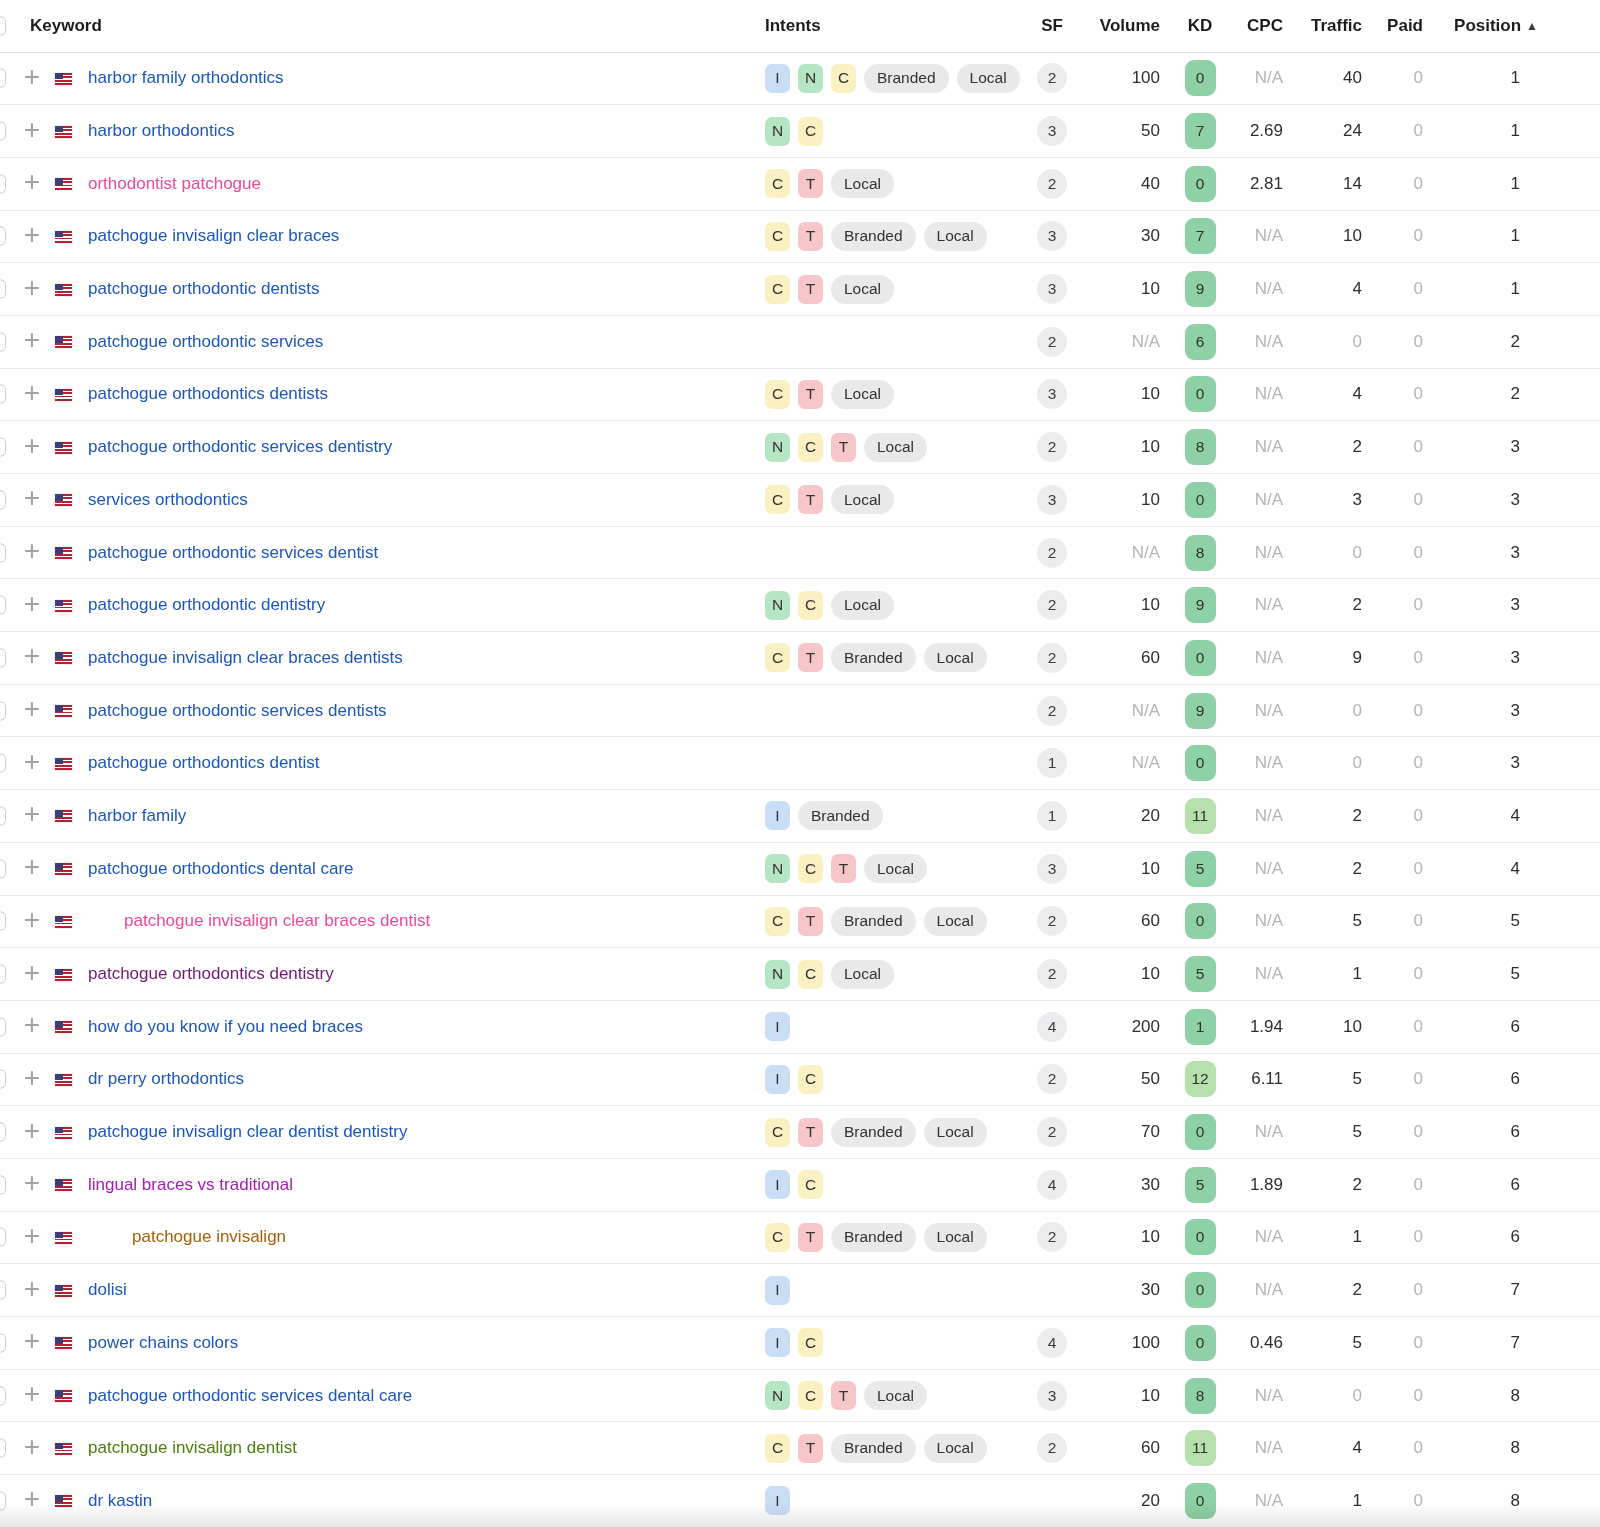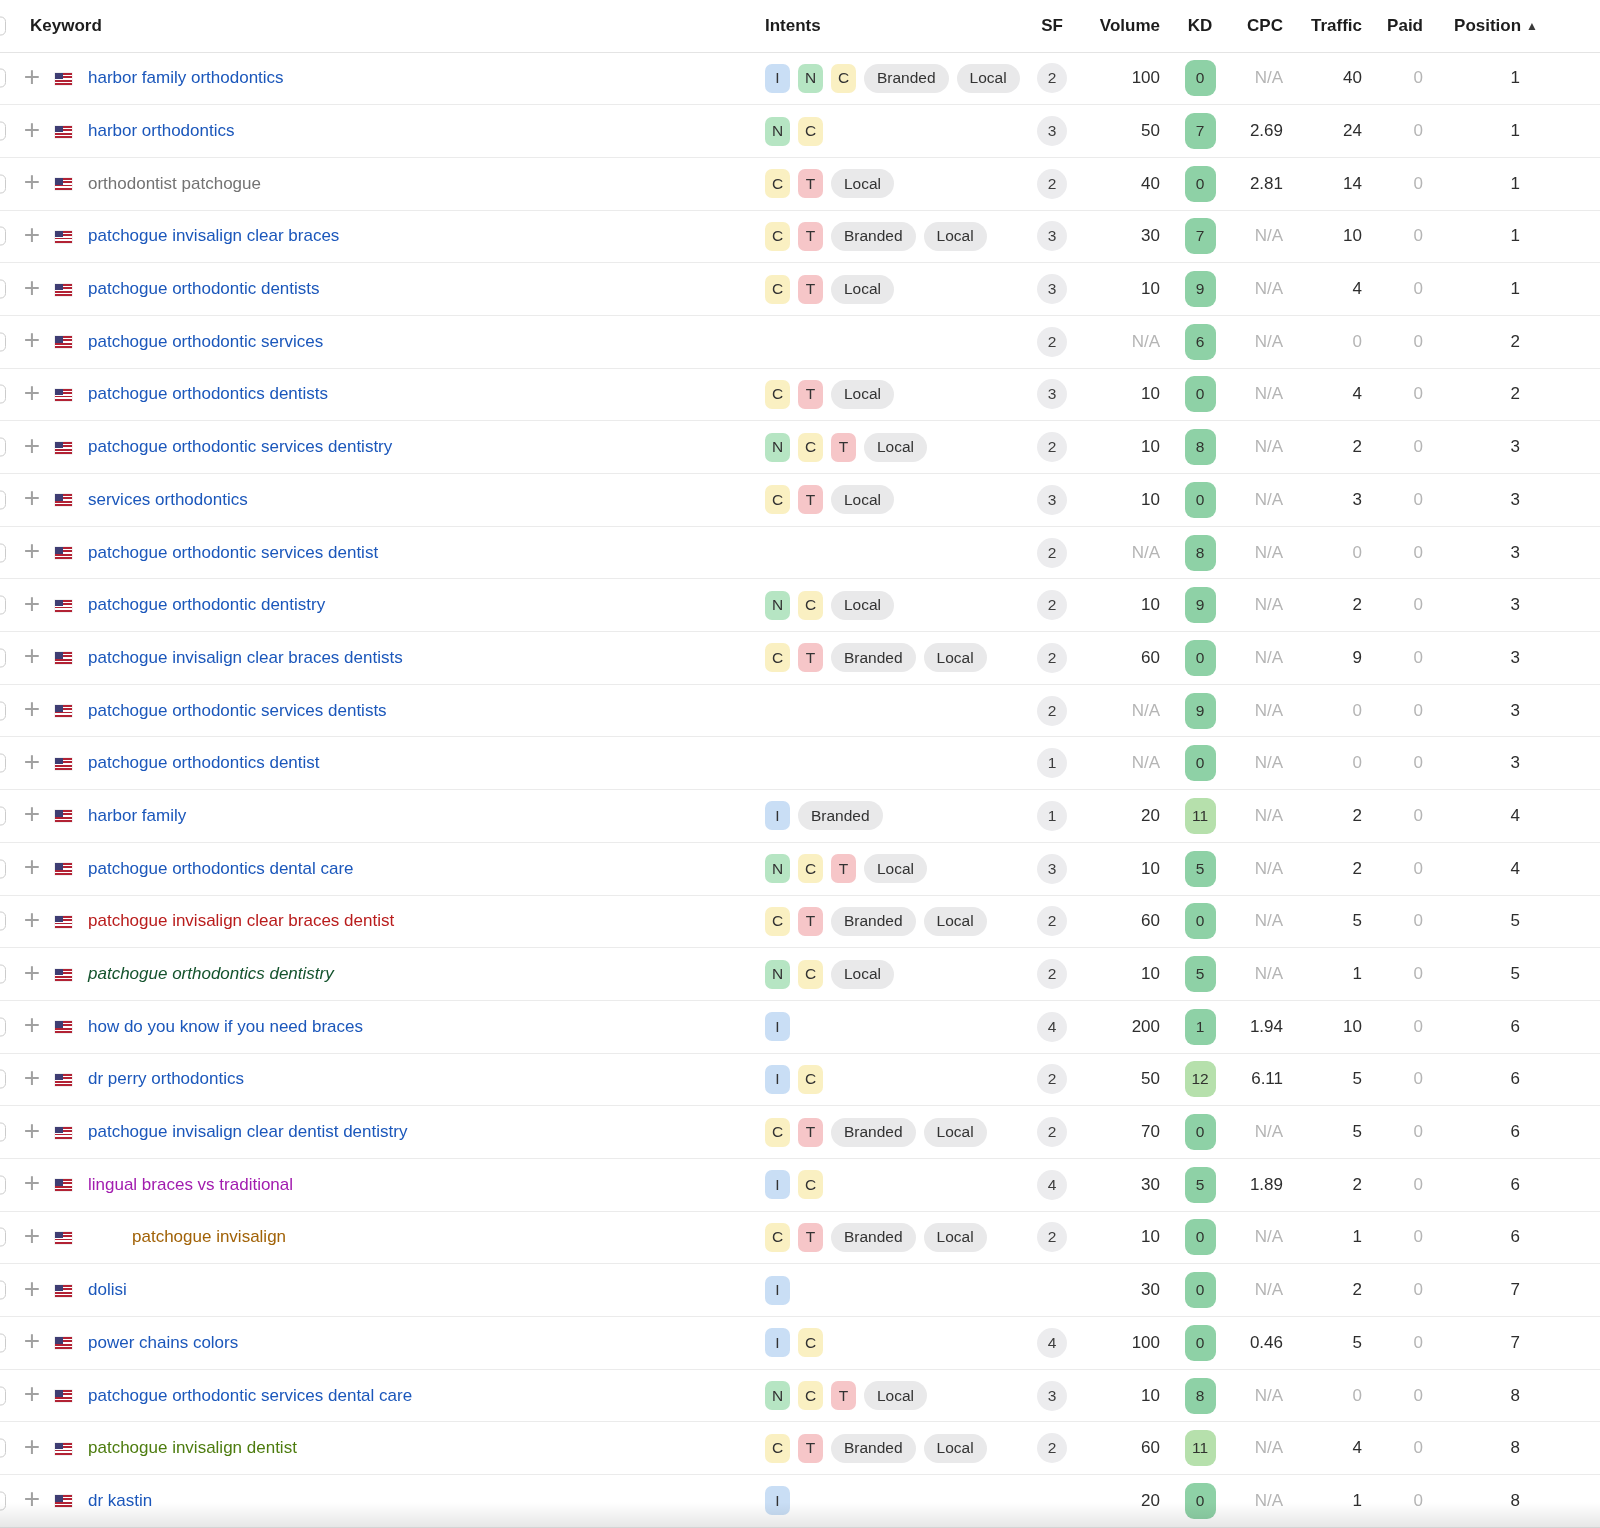--- a/index.html
+++ b/index.html
@@ -239,21 +239,21 @@
     <td class="cell-traffic"><span>24</span></td>
     <td class="cell-paid"><span class="muted">0</span></td>
     <td class="cell-position"><span>1</span></td>
   </tr>
       <tr>
     <td class="cell-check">
           <span class="checkbox"></span>
         </td>
     <td class="cell-plus"><span class="plus">+</span></td>
     <td class="cell-flag"><span class="flag"></span></td>
-    <td class="cell-keyword"><a class="kw" style="color: #737373;">orthodontist patchogue</a></td>
+    <td class="cell-keyword"><a class="kw" style="color: #ec4899;">orthodontist patchogue</a></td>
     <td class="cell-intents">
           <span class="intents-wrap">
             <span class="badge-letter" style="background: rgb(250, 240, 194);">C</span>
             <span class="badge-letter" style="background: rgb(246, 198, 200);">T</span>
             <span class="badge-pill">Local</span>
           </span>
         </td>
     <td class="cell-sf"><span class="sf-badge">2</span></td>
     <td class="cell-volume"><span>40</span></td>
     <td class="cell-kd"><span class="kd-badge" style="background: rgb(142, 209, 166);">0</span></td>
@@ -534,21 +534,21 @@
     <td class="cell-traffic"><span>2</span></td>
     <td class="cell-paid"><span class="muted">0</span></td>
     <td class="cell-position"><span>4</span></td>
   </tr>
       <tr>
     <td class="cell-check">
           <span class="checkbox"></span>
         </td>
     <td class="cell-plus"><span class="plus">+</span></td>
     <td class="cell-flag"><span class="flag"></span></td>
-    <td class="cell-keyword"><a class="kw" style="color: #b91c1c;">patchogue invisalign clear braces dentist</a></td>
+    <td class="cell-keyword"><a class="kw" style="color: #ec4899; margin-left: 36px;">patchogue invisalign clear braces dentist</a></td>
     <td class="cell-intents">
           <span class="intents-wrap">
             <span class="badge-letter" style="background: rgb(250, 240, 194);">C</span>
             <span class="badge-letter" style="background: rgb(246, 198, 200);">T</span>
             <span class="badge-pill">Branded</span>
             <span class="badge-pill">Local</span>
           </span>
         </td>
     <td class="cell-sf"><span class="sf-badge">2</span></td>
     <td class="cell-volume"><span>60</span></td>
@@ -557,21 +557,21 @@
     <td class="cell-traffic"><span>5</span></td>
     <td class="cell-paid"><span class="muted">0</span></td>
     <td class="cell-position"><span>5</span></td>
   </tr>
       <tr>
     <td class="cell-check">
           <span class="checkbox"></span>
         </td>
     <td class="cell-plus"><span class="plus">+</span></td>
     <td class="cell-flag"><span class="flag"></span></td>
-    <td class="cell-keyword"><a class="kw" style="color: #14532d; font-style: italic;">patchogue orthodontics dentistry</a></td>
+    <td class="cell-keyword"><a class="kw" style="color: #701a75;">patchogue orthodontics dentistry</a></td>
     <td class="cell-intents">
           <span class="intents-wrap">
             <span class="badge-letter" style="background: rgb(182, 229, 195);">N</span>
             <span class="badge-letter" style="background: rgb(250, 240, 194);">C</span>
             <span class="badge-pill">Local</span>
           </span>
         </td>
     <td class="cell-sf"><span class="sf-badge">2</span></td>
     <td class="cell-volume"><span>10</span></td>
     <td class="cell-kd"><span class="kd-badge" style="background: rgb(142, 209, 166);">5</span></td>

